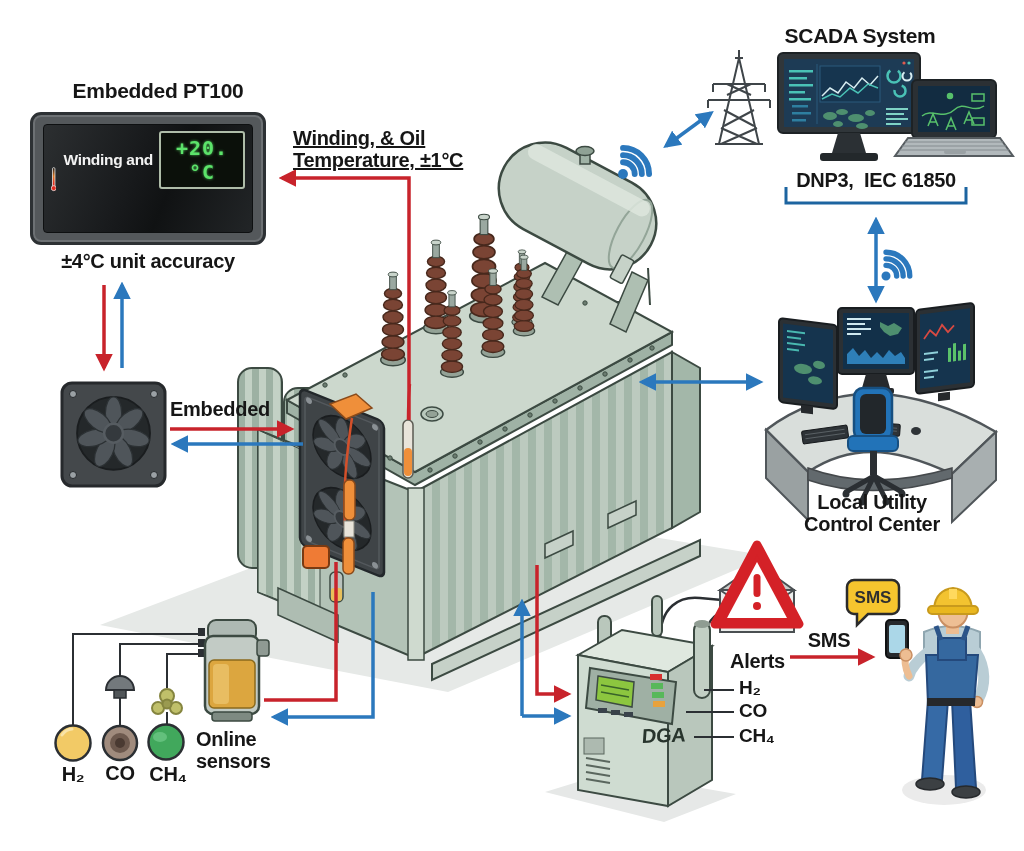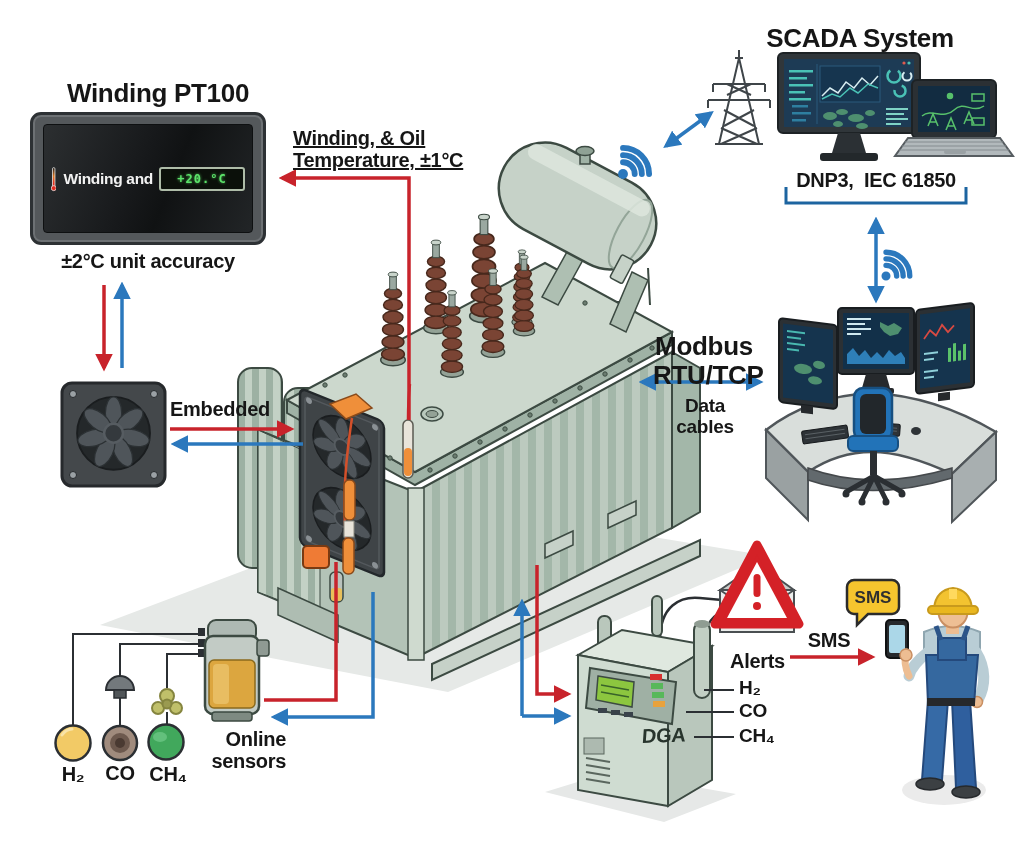--- a/index.html
+++ b/index.html
@@ -1,33 +1,33 @@
 <!DOCTYPE html>
 <html><head>
 <meta charset="utf-8">
 <style>
   html,body{margin:0;padding:0;background:#fff;}
   .stage{position:relative;width:1024px;height:851px;background:#ffffff;overflow:hidden;
          font-family:"Liberation Sans","DejaVu Sans",sans-serif;color:#141414;}
   .art{position:absolute;left:0;top:0;width:1024px;height:851px;}
   .lbl{position:absolute;font-weight:700;line-height:1.1;letter-spacing:-0.3px;color:#161616;}
   .c{text-align:center;}
-  .f21{font-size:26px;} .f20{font-size:20px;} .f19{font-size:19px;}
+  .f21{font-size:21px;} .f20{font-size:20px;} .f19{font-size:19px;}
   .pre{white-space:pre;}
   
   .pt-panel{position:absolute;left:30px;top:112px;width:236px;height:133px;background:#54585b;
             border:3px solid #2d3134;border-radius:11px;box-shadow:inset 0 0 0 2px #6d7174;box-sizing:border-box;}
   .pt-screen{position:absolute;left:10px;top:9px;right:10px;bottom:9px;border-radius:4px;border:1px solid #0e1011;
              background:linear-gradient(112deg,#2c2f31 0%,#17191b 45%,#101213 60%,#222527 100%);
              display:flex;align-items:center;gap:7px;padding:6px 7px;box-sizing:border-box;}
-  .pt-rows{flex:1;display:flex;flex-direction:row;justify-content:space-between;height:100%;}
+  .pt-rows{flex:1;display:flex;flex-direction:column;justify-content:space-between;height:100%;}
   .pt-row{display:flex;align-items:center;justify-content:space-between;gap:6px;}
   .pt-lab{color:#f2f2f2;font-size:15.5px;font-weight:700;letter-spacing:-0.3px;white-space:nowrap;}
   .lcd{width:86px;background:#0b100a;border:2px solid #aebca8;border-radius:3px;color:#5ce36a;
-       font-family:"DejaVu Sans Mono",monospace;font-size:12px;font-weight:bold;text-align:center;
+       font-family:"DejaVu Sans Mono",monospace;font-size:20px;font-weight:bold;text-align:center;
        padding:3px 2px;letter-spacing:1px;text-shadow:0 0 3px rgba(92,227,106,.8);box-sizing:border-box;}
   .dga-lbl{transform:rotate(-2deg) skewX(-6deg);color:#27342c;}
 </style>
 </head>
 <body>
 
 <div class="stage">
 
 <svg class="art" viewBox="0 0 1024 851">
   <defs>
@@ -453,21 +453,21 @@
     <path d="M537,565 V694 H568" stroke="#c8232b" marker-end="url(#mr)"></path>
     <path d="M522,716 V602" stroke="#2b78bd" marker-end="url(#mb)"></path>
     <path d="M522,716 H568" stroke="#2b78bd" marker-end="url(#mb)"></path>
     <path d="M790,657 H872" stroke="#c8232b" marker-end="url(#mr)"></path>
     <path d="M642,382 H760" stroke="#2b78bd" marker-start="url(#mb)" marker-end="url(#mb)"></path>
     <path d="M876,220 V300" stroke="#2b78bd" marker-start="url(#mb)" marker-end="url(#mb)"></path>
     <path d="M666,146 L711,113" stroke="#2b78bd" marker-start="url(#mb)" marker-end="url(#mb)"></path>
   </g>
 </svg>
 
-<div class="lbl c f21" style="left:40px;top:79px;width:236px;">Winding PT100</div>
+<div class="lbl c f21" style="left:40px;top:79px;width:236px;">Embedded PT100</div>
 
 <div class="pt-panel">
   <div class="pt-screen">
     <svg width="22" height="100" viewBox="0 0 22 100">
       <defs>
             <linearGradient id="tg" x1="0" y1="0" x2="0" y2="1">
         <stop offset="0" stop-color="#1a1a1a"></stop>
               <stop offset="0.45" stop-color="#e07820"></stop>
               <stop offset="0.8" stop-color="#e03020"></stop>
             </linearGradient>
@@ -477,44 +477,40 @@
     </svg>
     <div class="pt-rows">
       <div class="pt-row">
         <span class="pt-lab">Winding and</span>
         <span class="lcd">+20.°C</span>
       </div>
     </div>
   </div>
 </div>
 
-<div class="lbl c f20" style="left:25px;top:250px;width:246px;">±2°C unit accuracy</div>
+<div class="lbl c f20" style="left:25px;top:250px;width:246px;">±4°C unit accuracy</div>
 
 <div class="lbl f20" style="left:293px;top:127px;width:190px;text-decoration:underline;">
   <div>Winding, &amp; Oil</div>
   <div>Temperature, ±1°C</div>
 </div>
 
 <div class="lbl c f20" style="left:170px;top:398px;width:100px;">Embedded</div>
 
 
 <div class="lbl c f21" style="left:760px;top:24px;width:200px;">SCADA System</div>
 <div class="lbl c f20 pre" style="left:780px;top:169px;width:192px;">DNP3,  IEC 61850</div>
 
-<div class="lbl c f21" style="left:653px;top:332px;width:102px;">
-  <div>Modbus</div>
-  <div>RTU/TCP</div>
+
+<div class="lbl c f20" style="left:782px;top:491px;width:180px;">
+  <div>Local Utility</div>
+  <div>Control Center</div>
 </div>
-<div class="lbl c f19" style="left:658px;top:396px;width:94px;">
-  <div>Data</div>
-  <div>cables</div>
-</div>
-
-
-<div class="lbl f20" style="left:196px;top:728px;width:90px;text-align:right;">
+
+<div class="lbl f20" style="left:196px;top:728px;width:90px;">
   <div>Online</div>
   <div>sensors</div>
 </div>
 <div class="lbl c f20" style="left:55px;top:763px;width:36px;">H₂</div>
 <div class="lbl c f20" style="left:102px;top:762px;width:36px;">CO</div>
 <div class="lbl c f20" style="left:146px;top:763px;width:44px;">CH₄</div>
 
 <div class="lbl f20" style="left:730px;top:650px;width:64px;">Alerts</div>
 <div class="lbl f19" style="left:739px;top:678px;width:44px;">H₂</div>
 <div class="lbl f19" style="left:739px;top:701px;width:44px;">CO</div>

